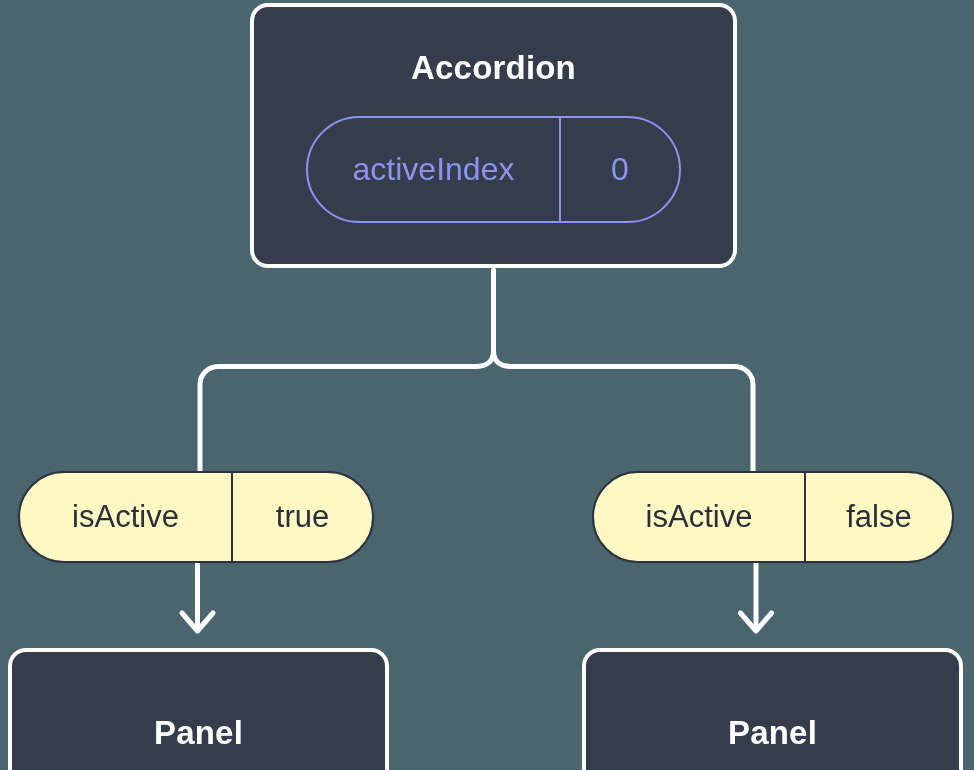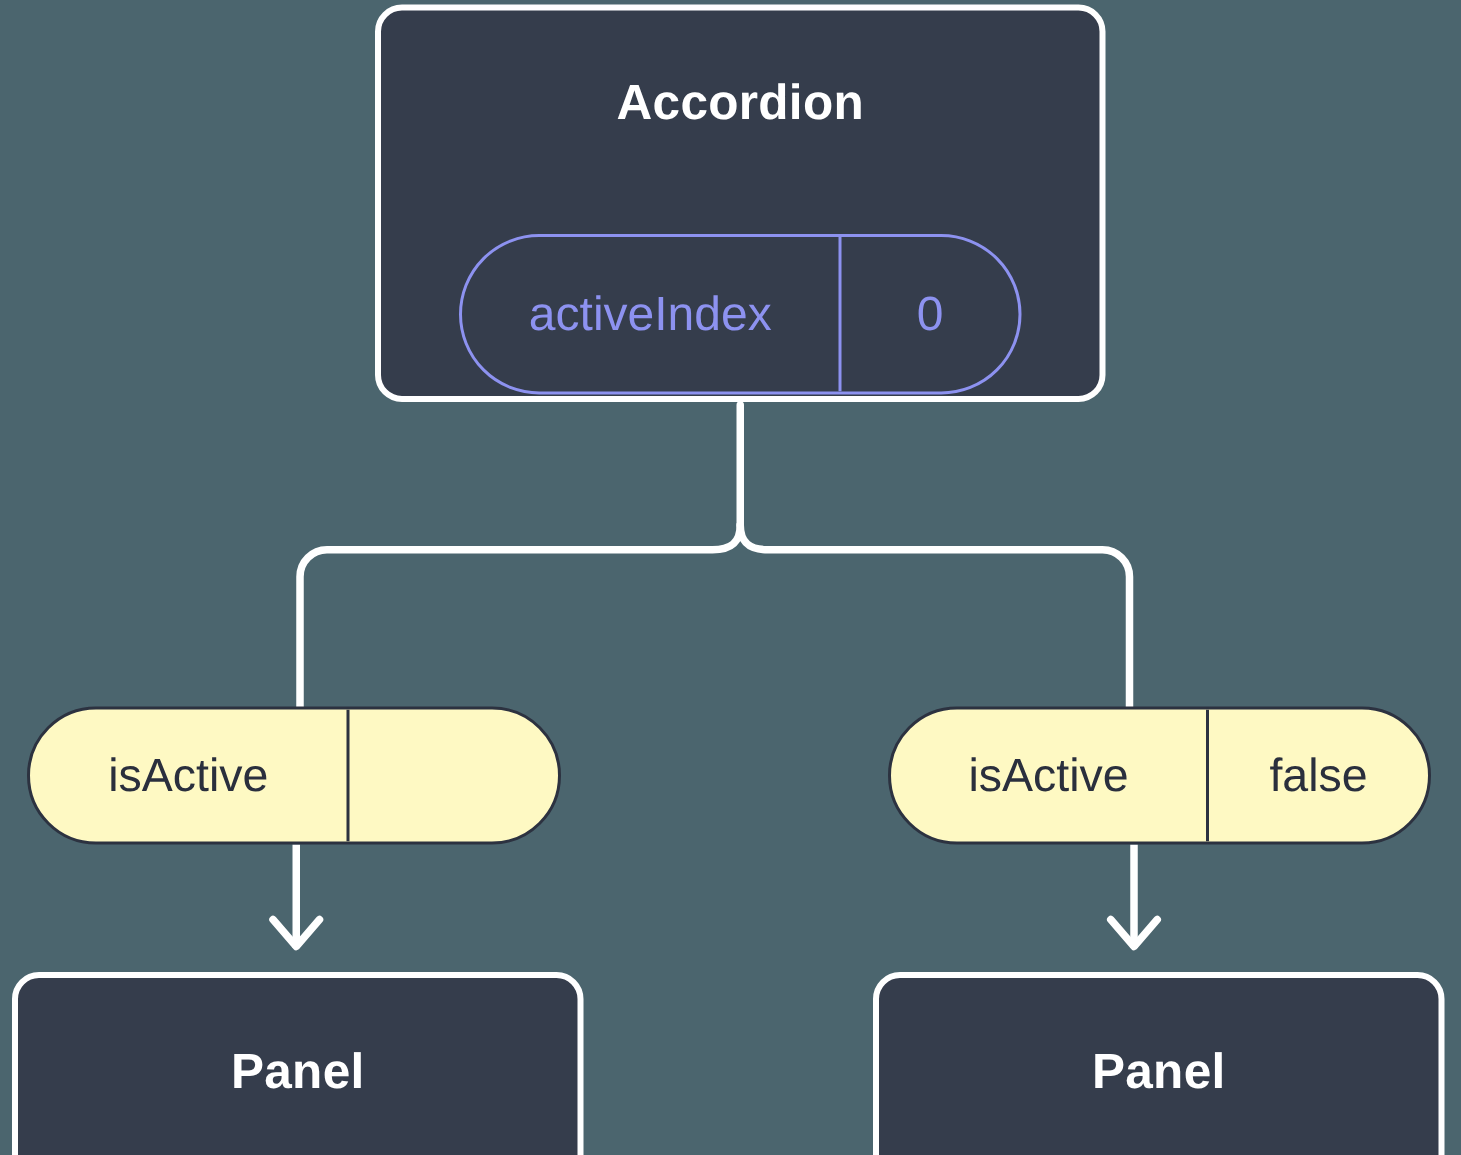--- a/index.html
+++ b/index.html
@@ -55,21 +55,21 @@
 
   
   .panel-node {
     top: 648px;
     width: 381px;
     height: 140px;
   }
   #panel-left-node  { left: 8px; }
   #panel-right-node { left: 582px; }
   .panel-node .card-title {
-    margin-top: 43px;
+    margin-top: 62px;
   }
 
   
   .pill {
     position: absolute;
     display: flex;
     align-items: stretch;
     box-sizing: border-box;
     border-radius: 999px;
     overflow: hidden;
@@ -83,21 +83,20 @@
   }
 
   
   #accordion-state-pill {
     left: 306px;
     top: 116px;
     width: 375px;
     height: 107px;
     border: 2px solid #8d92f0;
     background: transparent;
-    margin-top: 40px;
   }
   #accordion-state-pill .pill-key {
     flex: 0 0 253px;
     color: #8d92f0;
     font-size: 32px;
     border-right: 2px solid #8d92f0;
   }
   #accordion-state-pill .pill-val {
     flex: 1 1 auto;
     color: #8d92f0;
@@ -174,20 +173,21 @@
     <div class="card-title">Accordion</div>
   </div>
 
   <div class="pill" id="accordion-state-pill">
     <div class="pill-key">activeIndex</div>
     <div class="pill-val">0</div>
   </div>
 
   <div class="pill pill-filled" id="pill-left">
     <div class="pill-key">isActive</div>
+    <div class="pill-val">true</div>
   </div>
 
   <div class="node-card panel-node" id="panel-left-node">
     <div class="card-title">Panel</div>
   </div>
 
   <div class="pill pill-filled" id="pill-right">
     <div class="pill-key">isActive</div>
     <div class="pill-val">false</div>
   </div>

